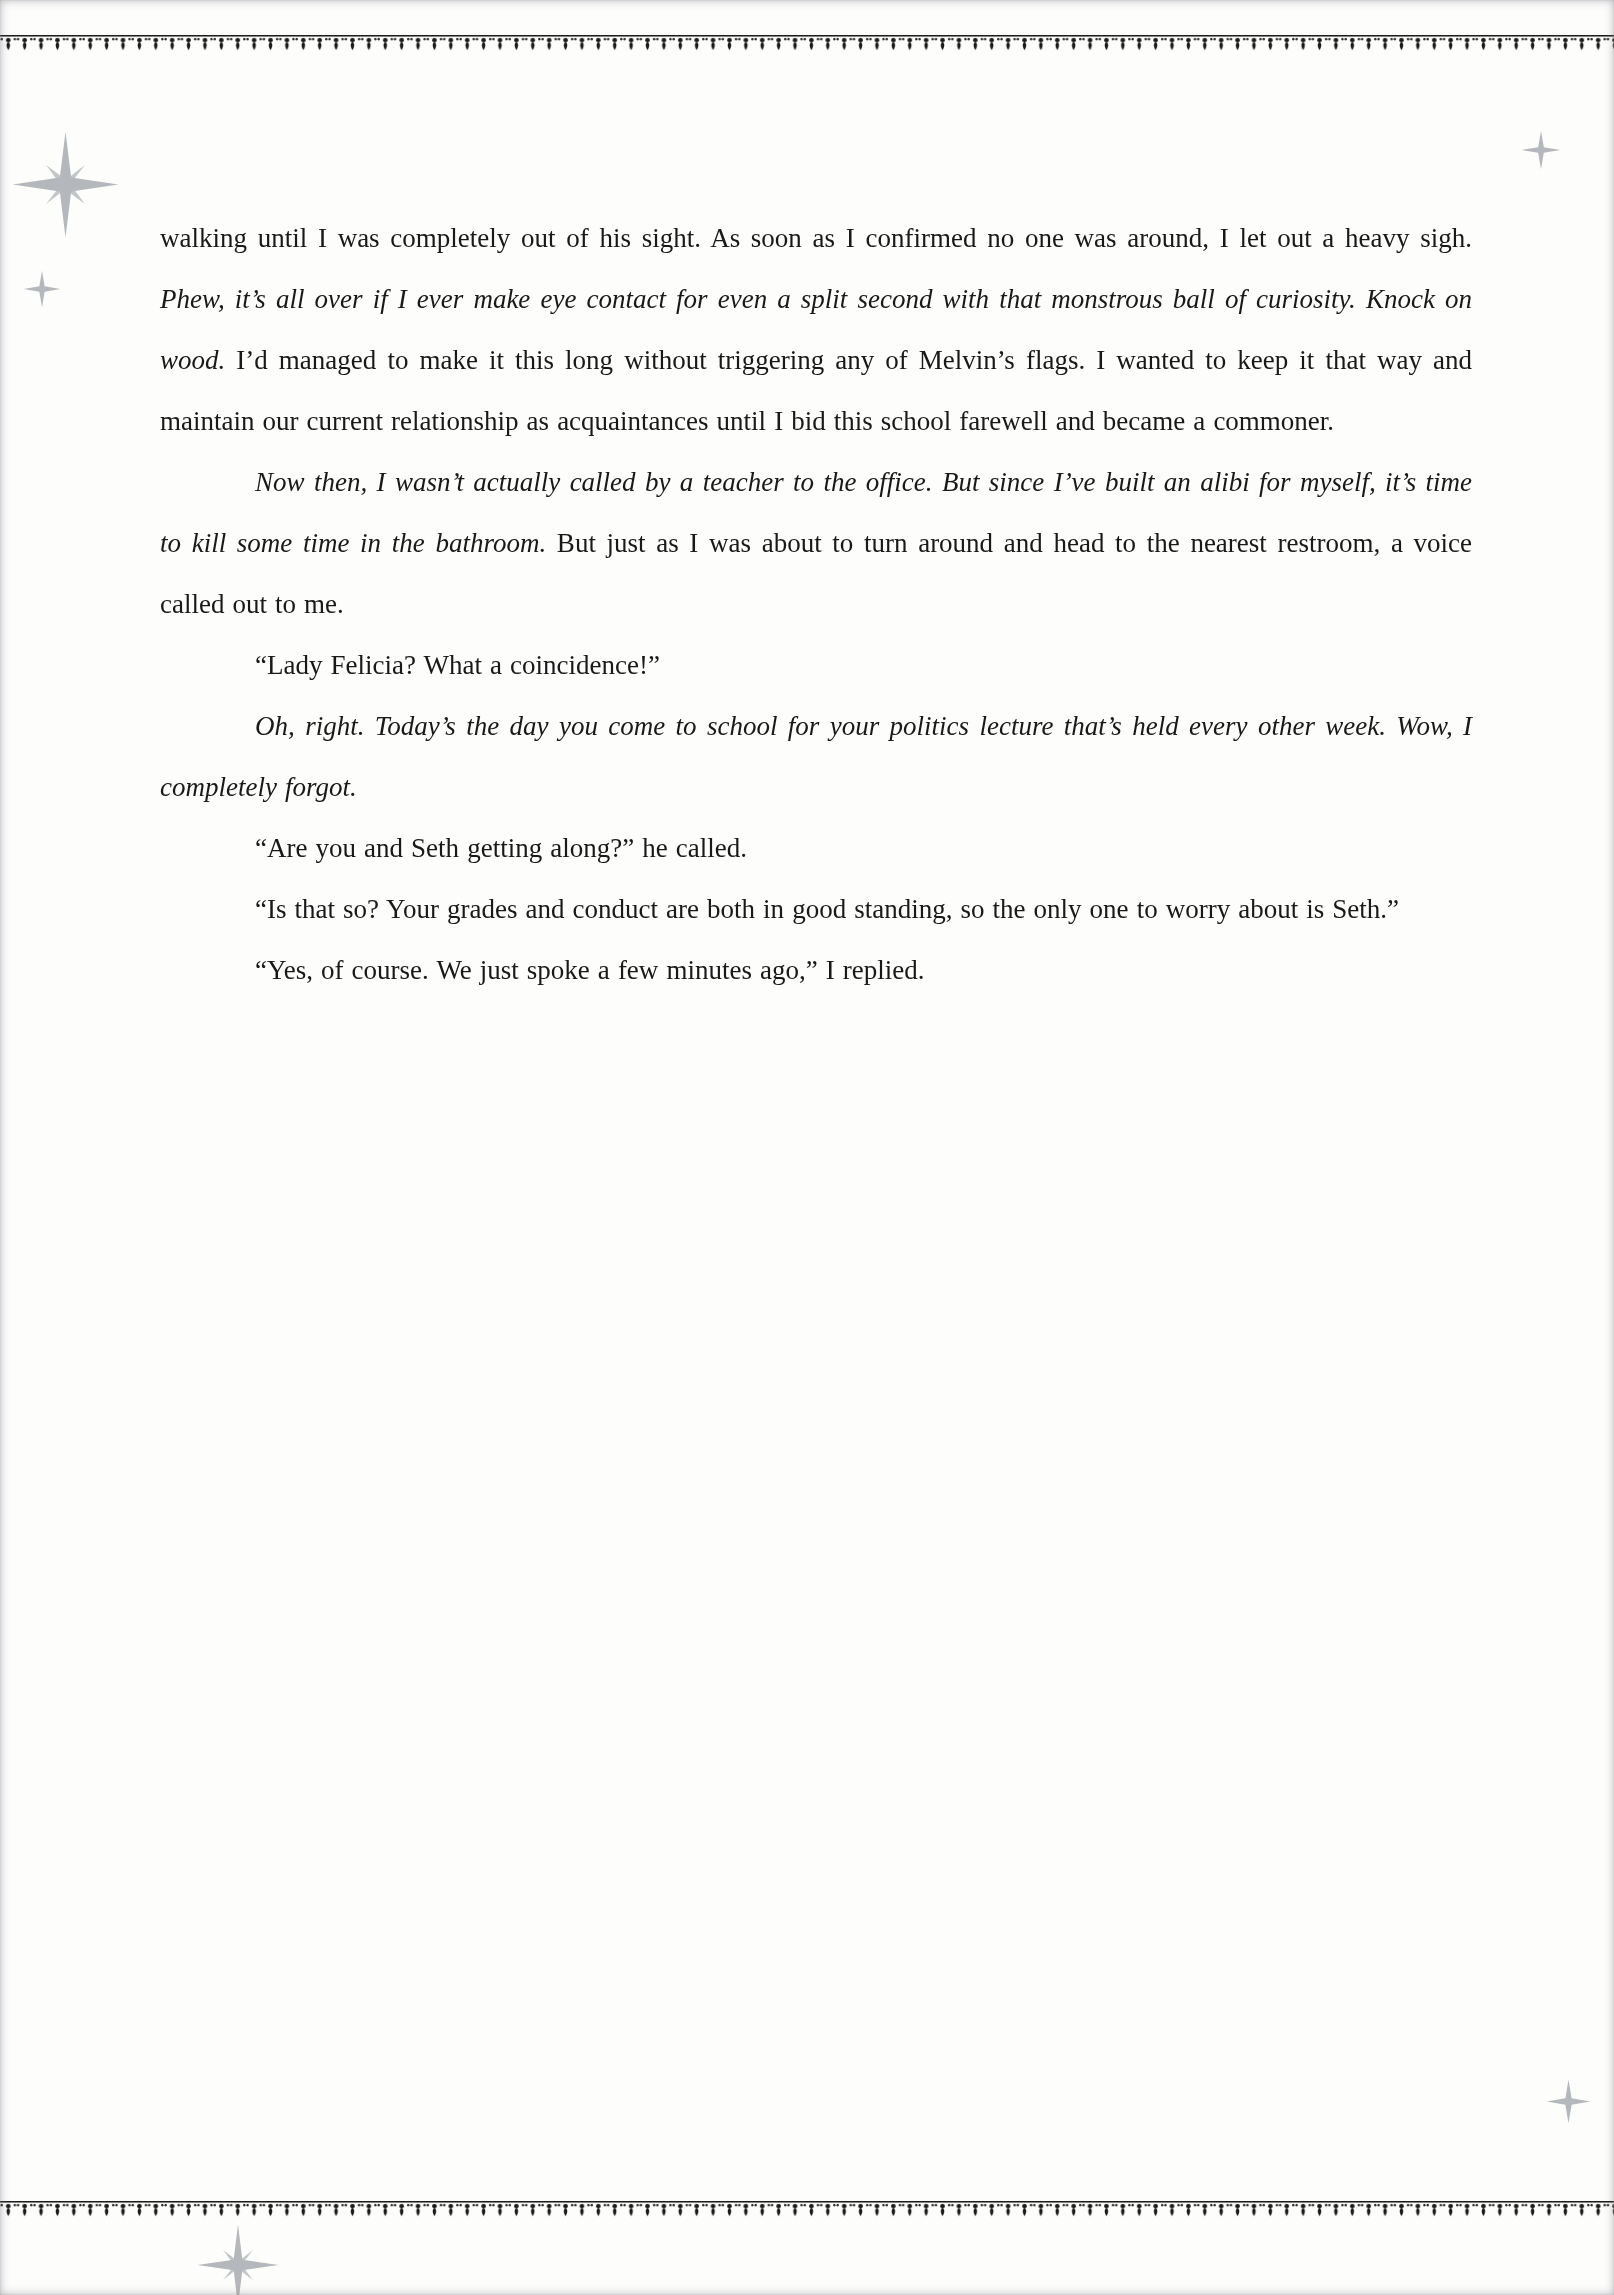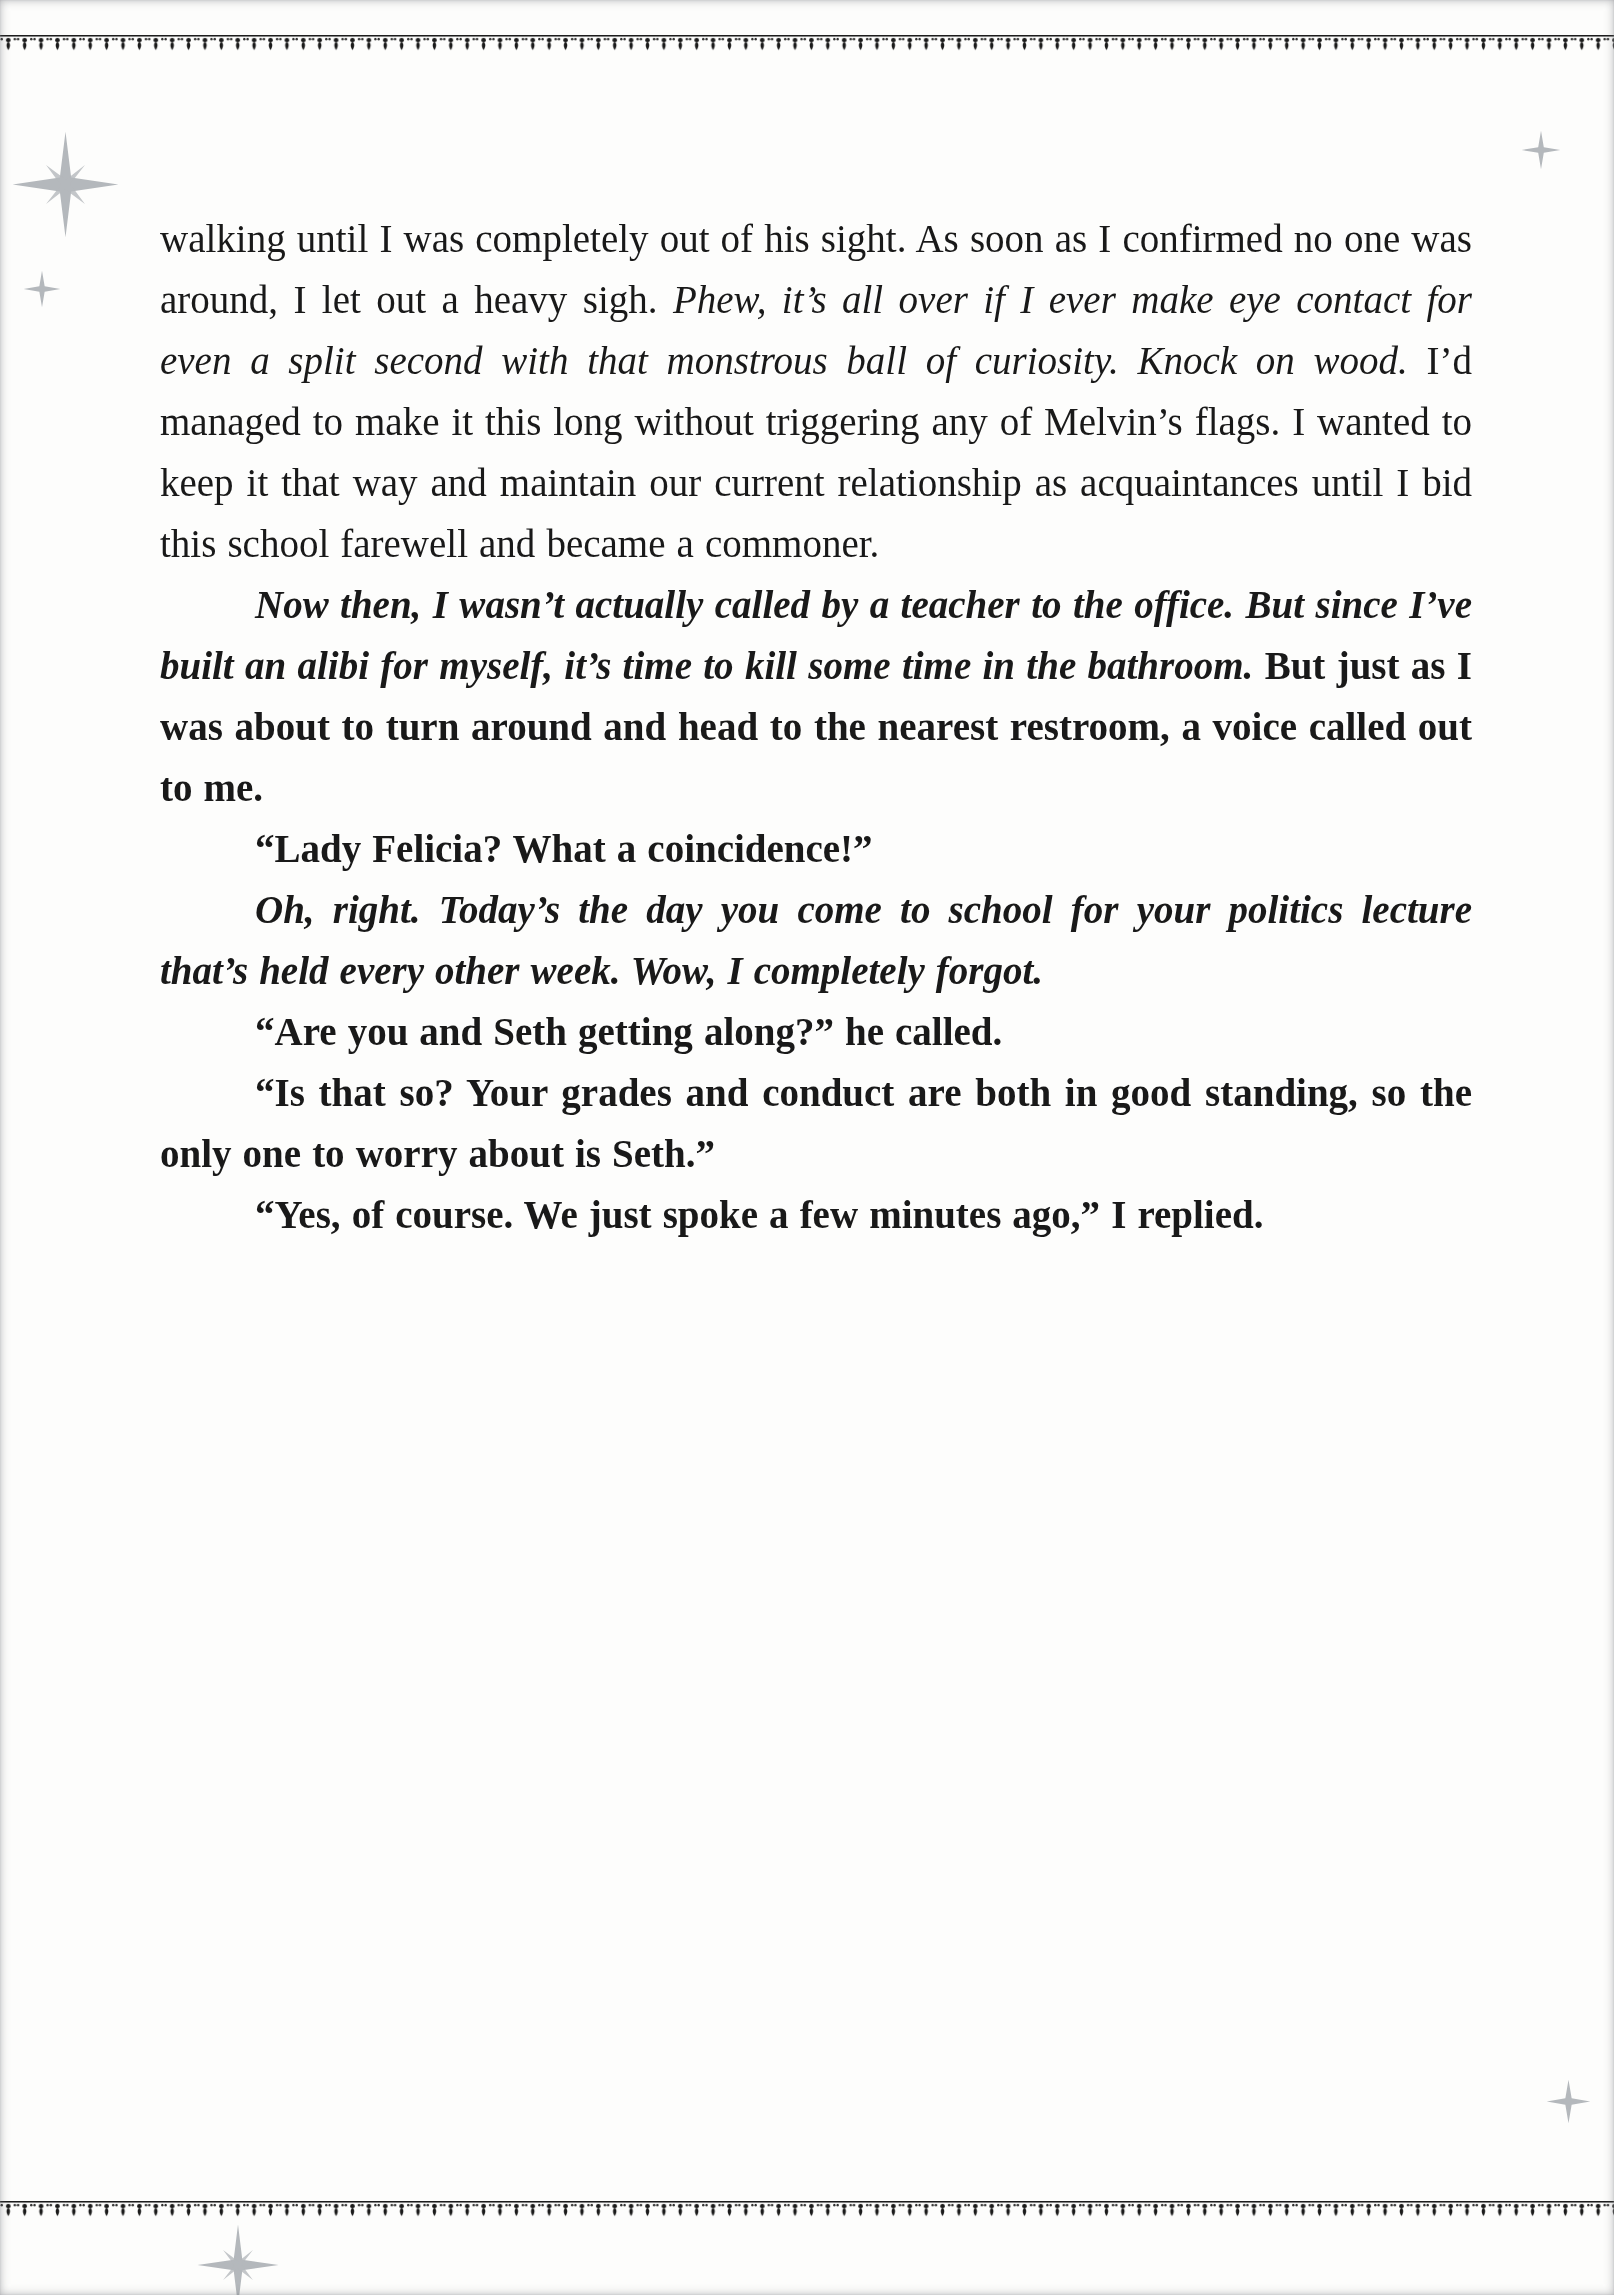--- a/index.html
+++ b/index.html
@@ -33,27 +33,27 @@
     position: absolute;
     color: var(--sparkle-color, #b5b9bd);
     line-height: 0;
   }
   .text-body {
     position: absolute;
     left: 160px;
     top: 208px;
     width: 1312px;
     color: var(--text-color, #191919);
-    font-size: 39px;
+    font-size: 27px;
     line-height: 61px;
     text-align: justify;
     word-spacing: 1.3px;
   }
   .para { margin: 0; padding: 0; }
-  .para.indent { text-indent: 95px; font-weight: bold; }
+  .para.indent { text-indent: 95px; }
   .para em { font-style: italic; }
 </style>
 </head>
 <body>
 
 <div class="trim top">
   <svg width="1614" height="16.4" aria-hidden="true" viewBox="0 0 2560 26">
     <defs>
       <pattern id="lace" width="26" height="26" patternUnits="userSpaceOnUse">
         <rect x="-1" y="0" width="28" height="2.4" fill="currentColor"></rect>

